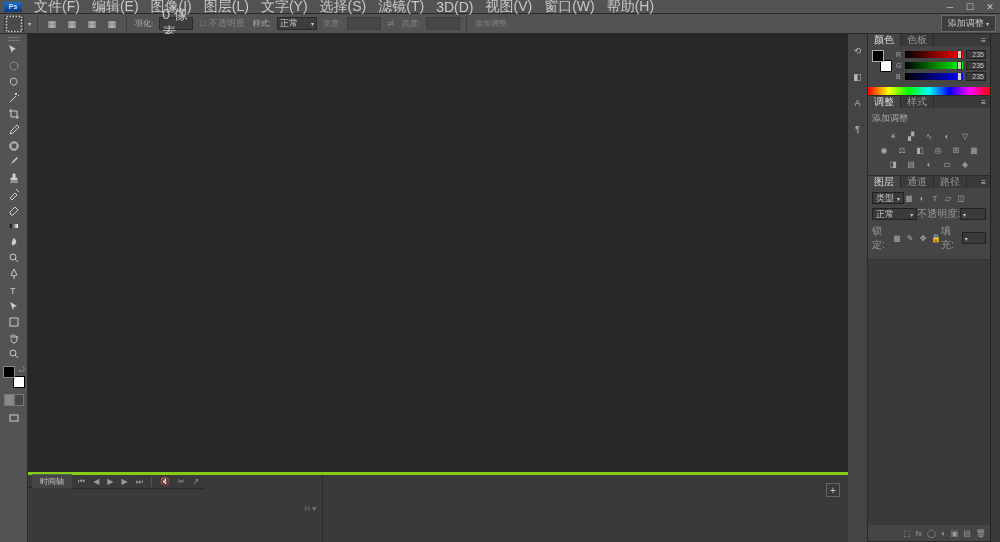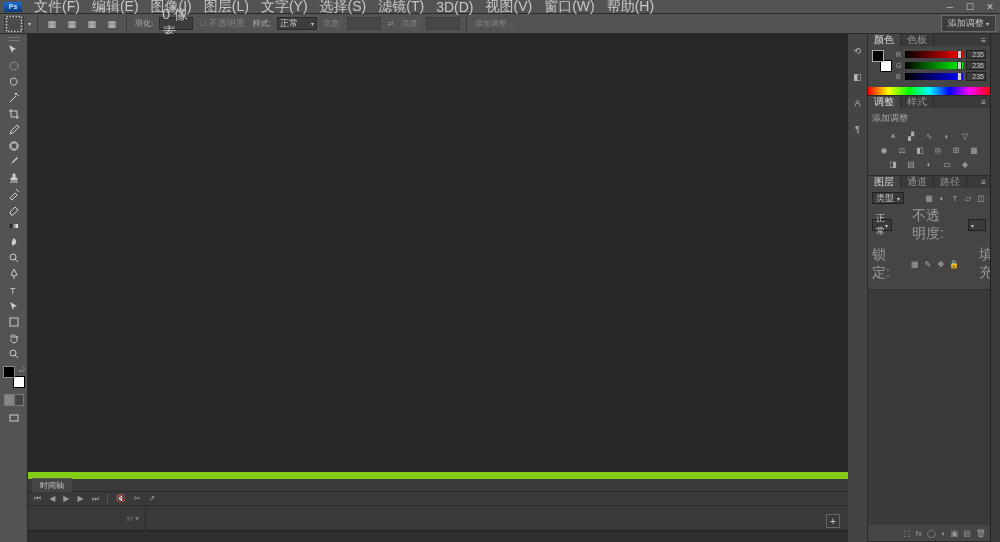--- a/index.html
+++ b/index.html
@@ -27,21 +27,21 @@
 .fgbg{position:relative;width:22px;height:22px;margin:4px auto}
 .fgbg .bg{position:absolute;right:0;bottom:0;width:12px;height:12px;background:#fff;border:1px solid #000}
 .fgbg .fg{position:absolute;left:0;top:0;width:12px;height:12px;background:#000;border:1px solid #888}
 .swapfg{position:absolute;top:0;right:0;font-size:7px;color:#aaa}
 .qmask{width:20px;height:14px;margin:2px auto;display:flex}
 .qmask div{flex:1;height:12px;border:1px solid #777}
 .qmask div:first-child{background:#888}
 .qmask div:last-child{background:#444}
 .canvas-area{flex:1;display:flex;flex-direction:column;background:#282828}
 .canvas-main{flex:1;background:#282828;position:relative}
-.timeline{height:70px;background:#3a3a3a;border-top:7px solid #84cc16;display:flex;flex-direction:column}
+.timeline{height:70px;background:#3a3a3a;border-top:3px solid #84cc16;display:flex;}
 .tl-tab{height:13px;background:#3a3a3a;display:flex;align-items:center;padding-left:4px;border-bottom:1px solid #2a2a2a}
 .tl-tab .tab{padding:1px 8px;background:#454545;font-size:8px;border-top:1px solid #5a5a5a}
 .tl-ctrl{height:14px;display:flex;align-items:center;padding:0 6px;gap:8px;border-bottom:1px solid #2a2a2a}
 .tl-ctrl span{cursor:pointer;font-size:8px;color:#999}
 .tl-ctrl .sep{width:1px;height:10px;background:#555}
 .tl-body{flex:1;display:flex}
 .tl-left{width:118px;border-right:1px solid #2a2a2a;display:flex;align-items:center;justify-content:flex-end;padding-right:6px;font-size:8px;color:#777}
 .tl-mid{flex:1;position:relative}
 .tl-plus{position:absolute;right:8px;top:8px;width:14px;height:14px;border:1px solid #666;display:flex;align-items:center;justify-content:center;font-size:10px;cursor:pointer}
 .tl-bot{height:12px;background:#2f2f2f;border-top:1px solid #222}
@@ -63,22 +63,22 @@
 .srow .strack{flex:1;height:7px;position:relative;cursor:pointer}
 .srow .sthumb{position:absolute;top:-1px;width:5px;height:9px;background:#ccc;border:1px solid #333}
 .srow .sval{width:20px;height:9px;background:#3a3a3a;border:1px solid #222;font-size:7px;display:flex;align-items:center;justify-content:flex-end;padding-right:1px}
 .hue-strip{height:8px;background:linear-gradient(90deg,#f00,#ff0,#0f0,#0ff,#00f,#f0f,#f00);margin-top:2px;cursor:pointer}
 .adj-panel{padding:4px;font-size:8px}
 .adj-label{color:#aaa;margin-bottom:4px}
 .adj-row{display:flex;gap:6px;justify-content:center;padding:2px 0}
 .adj-row span{width:12px;height:10px;display:flex;align-items:center;justify-content:center;cursor:pointer;color:#aaa;font-size:8px}
 .layers-panel{flex:1;display:flex;flex-direction:column}
 .lay-ops{padding:4px;border-bottom:1px solid #333}
-.lay-row{display:flex;gap:20px;align-items:center;margin-bottom:3px}
-.lay-row .lbl{font-size:14px;color:#999;width:22px}
+.lay-row{display:flex;gap:0;align-items:center;margin-bottom:3px}
+.lay-row .lbl{font-size:10px;color:#999;width:22px}
 .lay-row .sel{flex:1;height:12px;background:#3a3a3a;border:1px solid #222;font-size:8px;padding:0 3px;display:flex;align-items:center;justify-content:space-between}
 .lay-row .num{width:26px;height:12px;background:#3a3a3a;border:1px solid #222;font-size:8px;padding:0 2px;display:flex;align-items:center}
 .lay-row .locks{display:flex;gap:3px}
 .lay-row .locks span{width:10px;height:10px;display:flex;align-items:center;justify-content:center;color:#aaa;cursor:pointer;font-size:8px}
 .lay-list{flex:1;background:#3a3a3a}
 .lay-bot{height:16px;background:#454545;display:flex;align-items:center;justify-content:flex-end;gap:5px;padding:0 4px}
 .lay-bot span{cursor:pointer;font-size:8px;color:#999}
 .dd{font-size:6px}
 .mini-collapse{width:10px;background:#3a3a3a;border-left:1px solid #222;cursor:pointer}
 </style>

